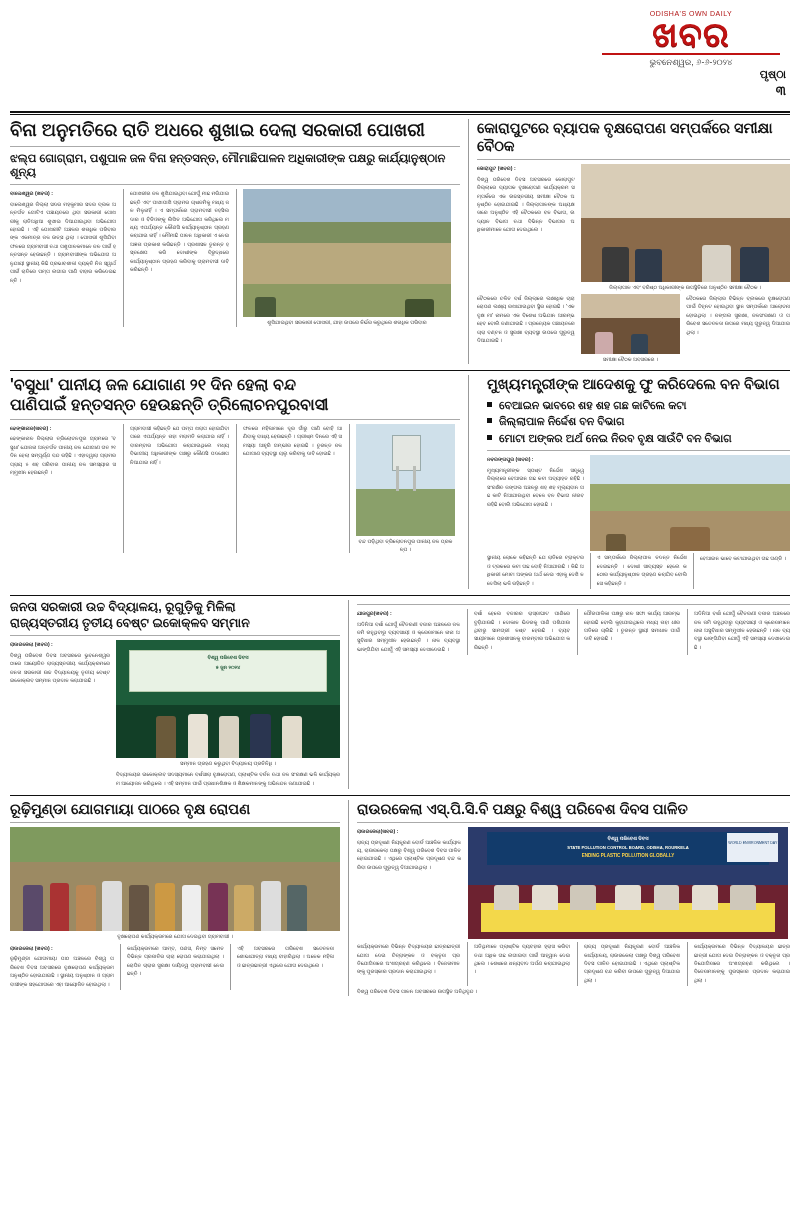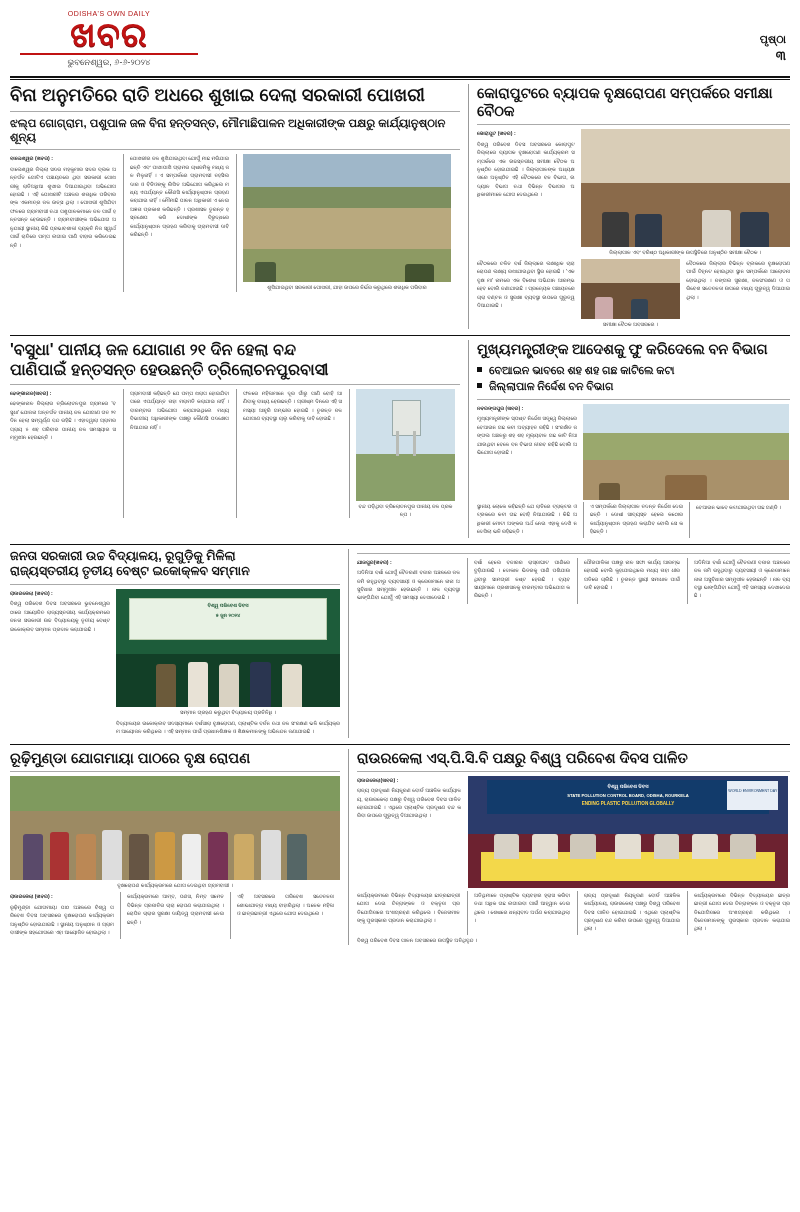--- a/index.html
+++ b/index.html
@@ -1,20 +1,20 @@
 <!DOCTYPE html>
 <html><head>
 <meta charset="utf-8">
 <style>
   html,body{margin:0;padding:0;background:#ffffff;}
   body{width:800px;height:1212px;font-family:"Liberation Sans",sans-serif;color:#111;overflow:hidden;}
   .page{width:800px;height:1212px;position:relative;box-sizing:border-box;padding:6px 10px 0 10px;}
 
   
-  .masthead{display:flex;align-items:flex-end;justify-content:space-between;padding:4px 4px 6px 4px;}
+  .masthead{display:flex;align-items:flex-end;justify-content:space-between;padding:4px 4px 6px 4px;flex-direction:column;}
   .logo-block{width:190px;}
   .logo-top{font-size:7px;color:#b11313;text-align:center;letter-spacing:.5px;}
   .logo-main{font-size:34px;font-weight:bold;color:#c01313;line-height:1;letter-spacing:1px;text-align:center;
              text-shadow:0 1px 0 #7a0a0a;}
   .logo-rule{border-top:2px solid #c01313;margin:2px 6px 2px 6px;}
   .logo-date{font-size:8.5px;color:#333;text-align:center;}
   .masthead-center{flex:1;text-align:center;padding-bottom:6px;}
   .masthead-center .sec{font-size:20px;font-weight:bold;letter-spacing:1px;}
   .masthead-right{width:110px;text-align:right;padding-bottom:4px;}
   .masthead-right .lbl{font-size:11px;font-weight:bold;}
@@ -189,25 +189,26 @@
           <div class="ph photo-tank" style="height:112px;">
             <div class="tank"></div>
             <div class="tank-leg" style="left:40%;top:38%;height:22%;"></div>
             <div class="tank-leg" style="left:58%;top:38%;height:22%;"></div>
           </div>
           <div class="cap">ବନ୍ଦ ପଡ଼ିଥିବା ତ୍ରିଲୋଚନପୁର ପାନୀୟ ଜଳ ପ୍ରକଳ୍ପ ।</div>
         </div>
       </div>
     </div>
 
-    <div class="col vline" style="width:322px;padding-left:8px;font-family:Liberation Serif, serif;">
+    <div class="col vline" style="width:322px;padding-left:18px;">
       <div class="hl hl-md">ମୁଖ୍ୟମନ୍ତ୍ରୀଙ୍କ ଆଦେଶକୁ ଫୁ କରିଦେଲେ ବନ ବିଭାଗ</div>
       <ul class="bullets">
         <li>ବେଆଇନ ଭାବରେ ଶହ ଶହ ଗଛ କାଟିଲେ କଟା</li>
         <li>ଜିଲ୍ଲାପାଳ ନିର୍ଦ୍ଦେଶ ବନ ବିଭାଗ</li>
+        <li>ମୋଟା ଅଙ୍କର ଅର୍ଥ ନେଇ ନିରବ ବୃକ୍ଷ ସାଉଁଟି ବନ ବିଭାଗ</li>
       </ul>
       <div class="sep-thin"></div>
       <div class="row" style="gap:6px;">
         <div class="col" style="width:100px;">
           <div class="txt">
               <p><span class="byline">ନବରଙ୍ଗପୁର (ଖବର) :</span></p>
             <p>ମୁଖ୍ୟମନ୍ତ୍ରୀଙ୍କ ସ୍ପଷ୍ଟ ନିର୍ଦ୍ଦେଶ ସତ୍ତ୍ୱେ ଜିଲ୍ଲାରେ ବେଆଇନ ଗଛ କଟା ଅବ୍ୟାହତ ରହିଛି । ସଂରକ୍ଷିତ ଜଙ୍ଗଲ ଅଞ୍ଚଳରୁ ଶହ ଶହ ମୂଲ୍ୟବାନ ଗଛ କାଟି ନିଆଯାଉଥିବା ବେଳେ ବନ ବିଭାଗ ନୀରବ ରହିଛି ବୋଲି ଅଭିଯୋଗ ହୋଇଛି ।</p>
             </div>
         </div>
         <div class="col" style="width:206px;">

